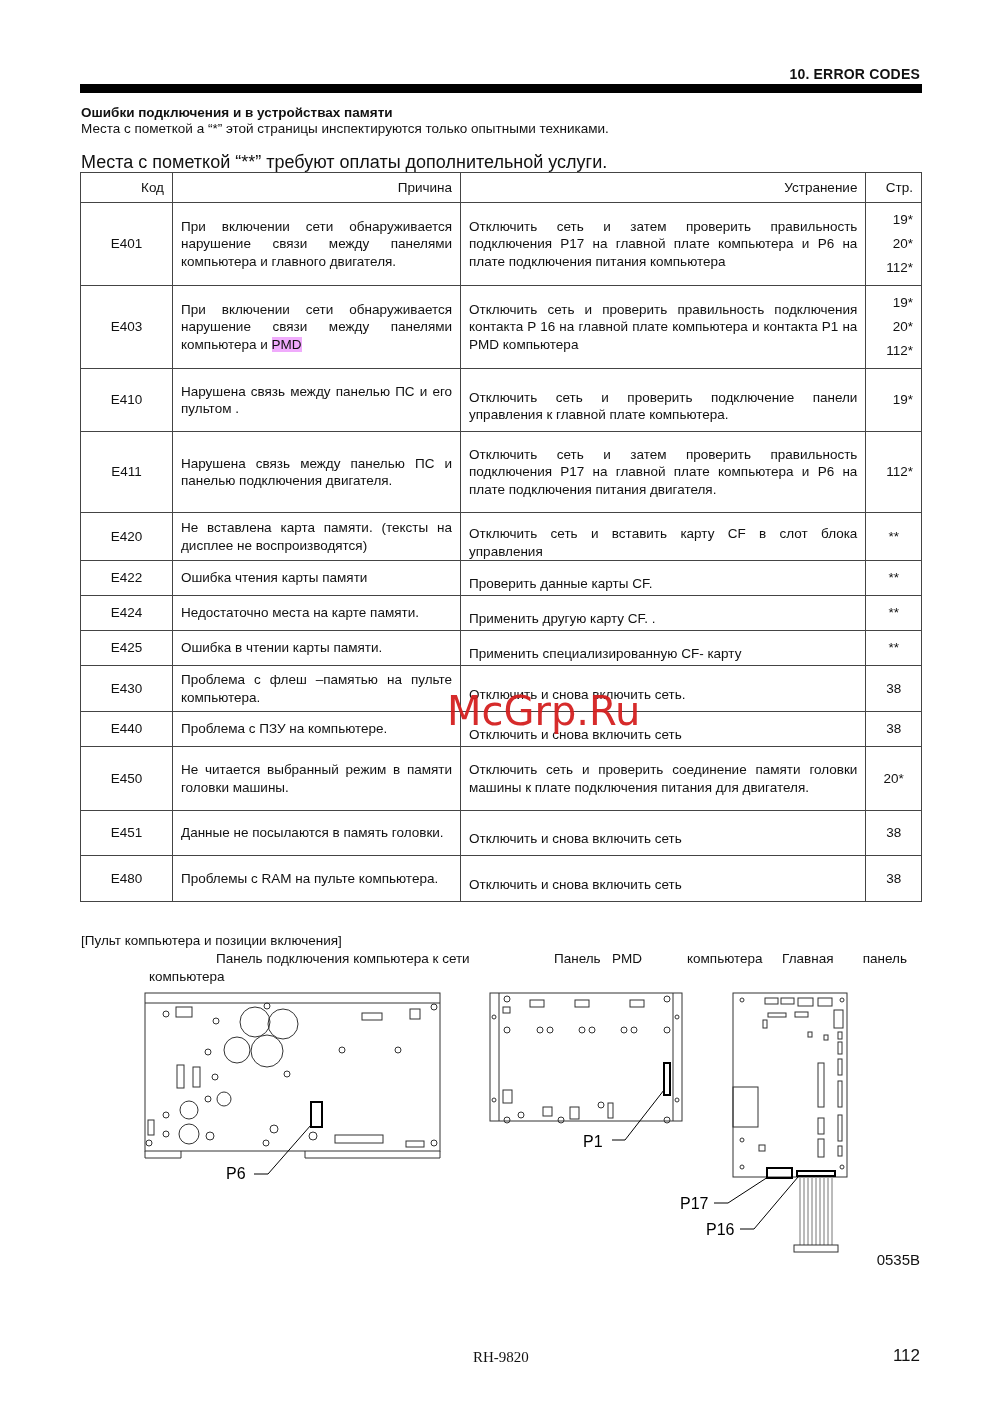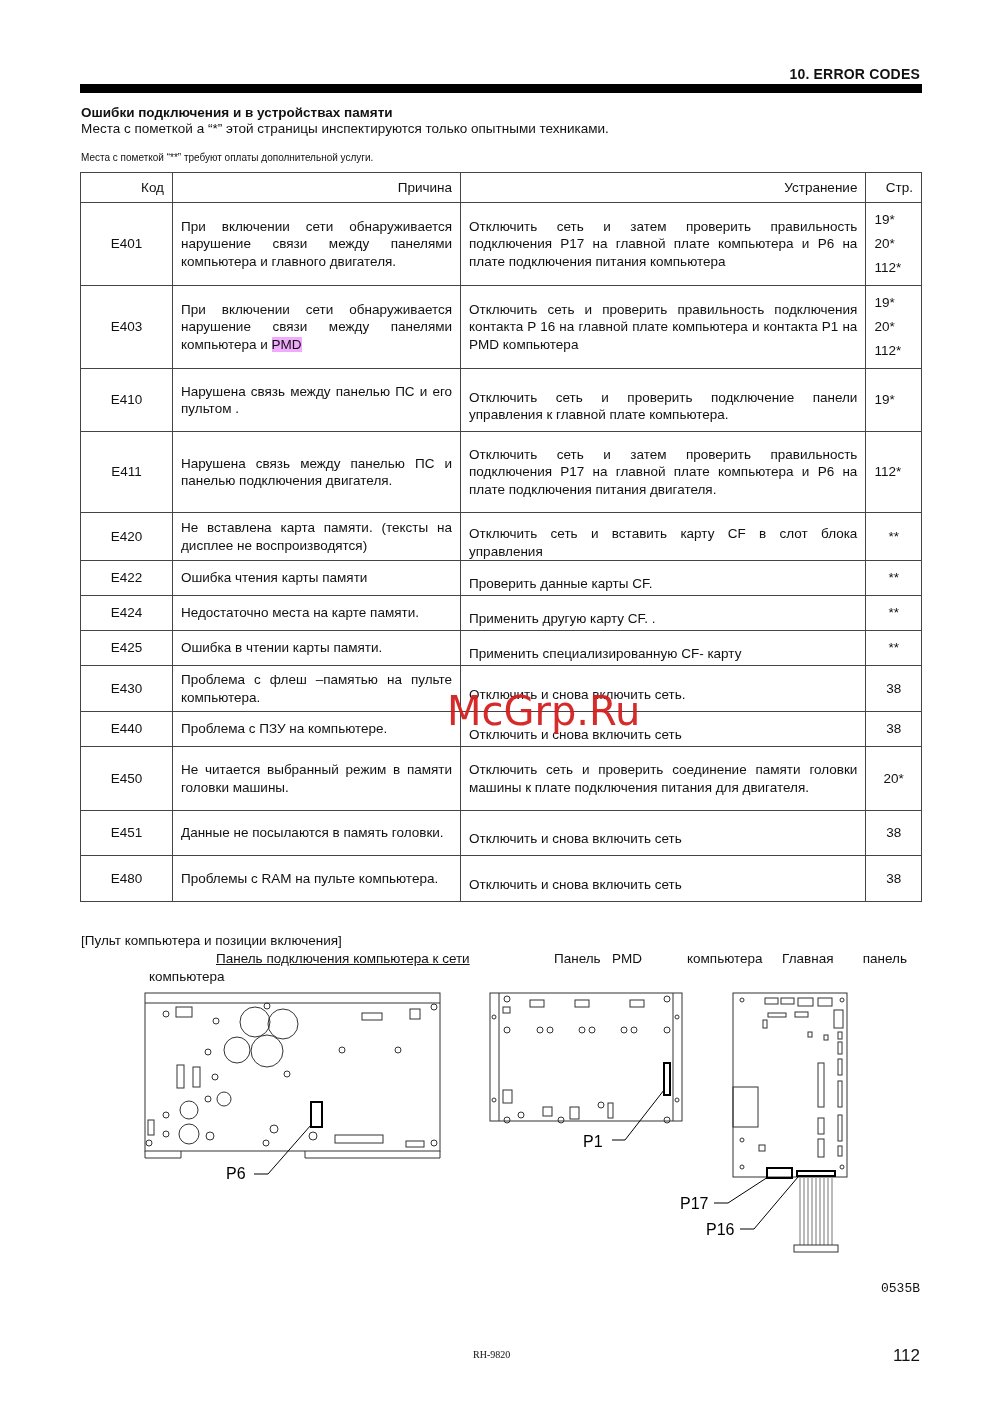--- a/index.html
+++ b/index.html
@@ -2,43 +2,43 @@
 <html><head>
 <meta charset="utf-8">
 <style>
   html, body { margin: 0; padding: 0; background: #ffffff; }
   body { width: 1000px; height: 1415px; position: relative; overflow: hidden;
          font-family: "Liberation Sans", sans-serif; color: #111; }
   .section-title { position: absolute; right: 80px; top: 66px; font-weight: bold; font-size: 14px; letter-spacing: 0.2px; }
   .top-rule { position: absolute; left: 80px; top: 84px; width: 842px; height: 9px; background: #000; }
   .heading { position: absolute; left: 81px; top: 105px; font-weight: bold; font-size: 13.5px; }
   .note1 { position: absolute; left: 81px; top: 121px; font-size: 13.5px; }
-  .note2 { position: absolute; left: 81px; top: 152px; font-size: 10px; }
+  .note2 { position: absolute; left: 81px; top: 152px; font-size: 18px; }
 
   table.errors { position: absolute; left: 80px; top: 172px; width: 842px; border-collapse: collapse; font-size: 13.5px; }
   table.errors th, table.errors td { border: 1px solid #444; padding: 0 8px; vertical-align: middle; line-height: 17.5px; }
   table.errors th { font-weight: normal; height: 29px; text-align: right; }
   td.code { text-align: center; width: 74px; }
   td.cause { width: 268px; text-align: justify; text-align-last: left; }
   td.fix { width: 384px; text-align: justify; text-align-last: left; vertical-align: top; padding-top: 6px; }
   td.fix.mid { vertical-align: middle; padding-top: 12px; }
-  td.pages { width: 38px; padding-right: 12px; }
+  td.pages { text-align: right; width: 38px; padding-right: 12px; }
   td.pages.center { text-align: center; padding-right: 8px; }
   .pg-line { display: block; line-height: 24px; }
   .hl { background: #f0abfc; }
 
   .watermark { position: absolute; left: 407px; top: 688px; font-size: 40px; color: #d42020; 
                font-family: "DejaVu Sans", sans-serif; letter-spacing: 0px; pointer-events: none; opacity: 0.95; margin-left: 40px; }
 
   .fig-title { position: absolute; left: 81px; top: 933px; font-weight: normal; font-size: 13.5px; }
   .cap { position: absolute; font-size: 13.5px; }
   .diagram { position: absolute; left: 0; top: 0; }
   .plabel { font-family: "Liberation Sans", sans-serif; font-size: 16px; fill: #000; }
-  .footer-code { position: absolute; right: 80px; top: 1281px; font-family: Liberation Mono, monospace; font-size: 13px; }
-  .footer-model { position: absolute; left: 473px; top: 1349px; font-family: "Liberation Serif", serif; font-size: 10px; }
+  .footer-code { position: absolute; right: 80px; top: 1251px; font-family: Liberation Sans, sans-serif; font-size: 15px; }
+  .footer-model { position: absolute; left: 473px; top: 1349px; font-family: "Liberation Serif", serif; font-size: 15px; }
   .footer-page { position: absolute; right: 80px; top: 1346px; font-size: 17px; }
 </style>
 </head>
 <body>
 
 <div class="section-title">10. ERROR CODES</div>
 <div class="top-rule"></div>
 
 <div class="heading">Ошибки подключения и в устройствах памяти</div>
 <div class="note1">Места с пометкой  а “*” этой страницы инспектируются только опытными техниками.</div>
@@ -139,21 +139,21 @@
       <td class="cause">Проблемы с    RAM на пульте компьютера.</td>
       <td class="fix mid">Отключить и снова включить сеть</td>
       <td class="pages center">38</td>
     </tr>
   </tbody>
 </table>
 
 <div class="watermark">McGrp.Ru</div>
 
 <div class="fig-title">[Пульт компьютера и позиции включения]</div>
-<div class="cap" style="left:216px; top:951px;text-decoration:underline;">Панель подключения компьютера к сети</div>
+<div class="cap" style="left:216px; top:951px;">Панель подключения компьютера к сети</div>
 <div class="cap" style="left:149px; top:969px;text-align:center;">компьютера</div>
 <div class="cap" style="left:554px; top:951px; white-space:pre;">Панель   PMD</div>
 <div class="cap" style="left:687px; top:951px; white-space:pre; word-spacing:6px;">компьютера  Главная   панель</div>
 
 <svg class="diagram" width="1000" height="1415" fill="none" stroke="#333" stroke-width="1">
 
   <g>
     <rect x="145" y="993" width="295" height="158"></rect>
     <line x1="145" y1="1003" x2="440" y2="1003"></line>
     <path d="M145 1151 L145 1158 L181 1158 L181 1151 M305 1151 L305 1158 L440 1158 L440 1151"></path>

